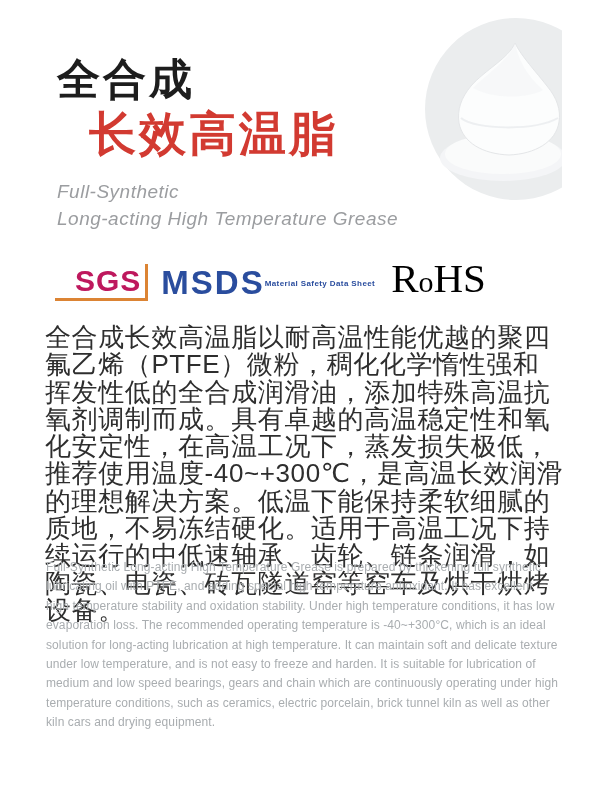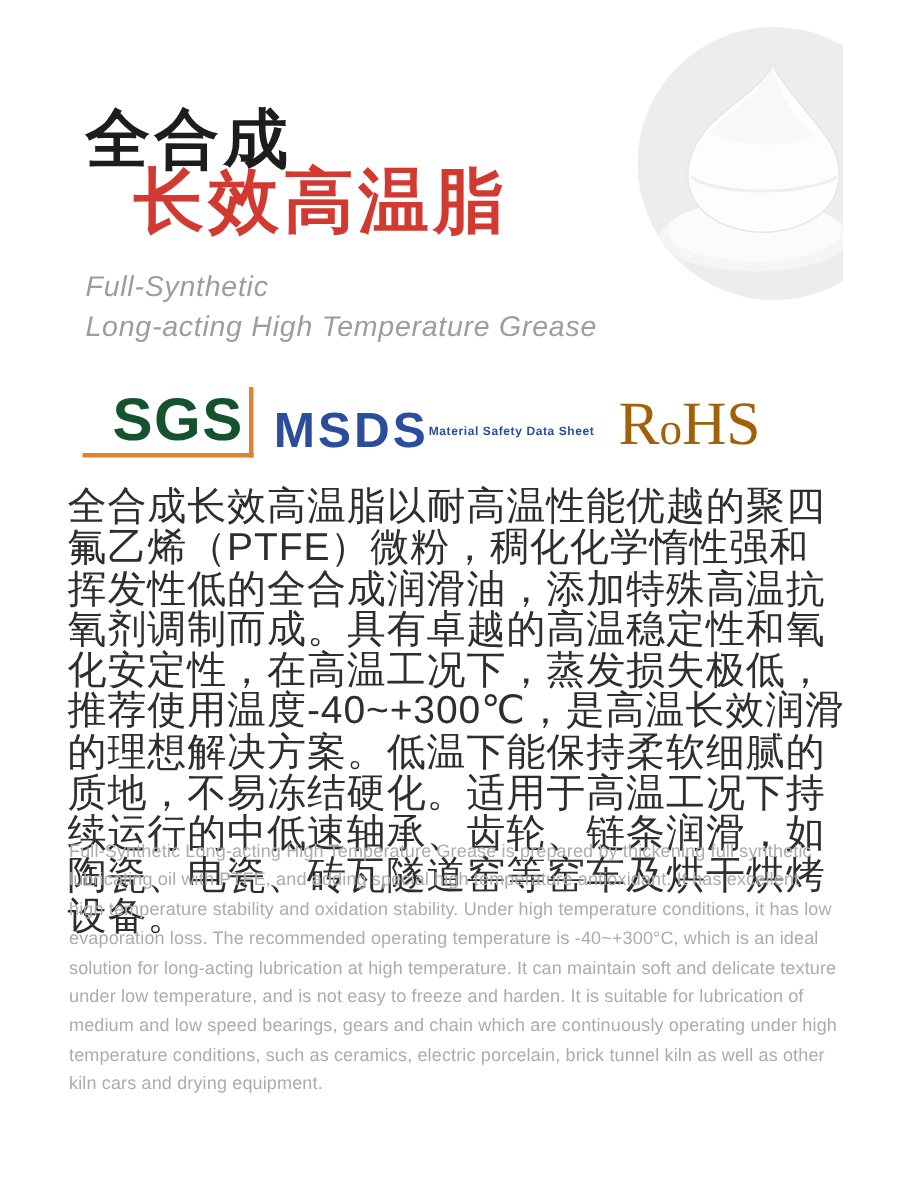--- a/index.html
+++ b/index.html
@@ -7,21 +7,21 @@
   .page {
     position:relative;
     width:600px; height:800px;
     background:#ffffff;
     overflow:hidden;
     font-family:"Liberation Sans","DejaVu Sans",sans-serif;
   }
 
   
   .title-zh {
-    position:absolute; left:57px; top:70px;
+    position:absolute; left:57px; top:56px;
     font-size:43px; font-weight:600; color:#1d1d1d;
     letter-spacing:3px; line-height:1.1;
   }
   .title-zh-accent {
     position:absolute; left:57px; top:108px;
     font-size:47px; font-weight:800; color:#d23a31;
     letter-spacing:3px; line-height:1.1;margin-left:32px;
   }
   .subtitle-en {
     position:absolute; left:57px; top:178px;
@@ -38,21 +38,21 @@
   
   .cert-row {
     position:absolute; left:55px; top:258px;
     display:flex; align-items:flex-end;
   }
   .sgs-logo {
     position:relative;
     padding:2px 8px 5px 20px;
   }
   .sgs-text {
-    font-size:40px; font-weight:bold; color:#14532d;
+    font-size:30px; font-weight:bold; color:#be185d;
     letter-spacing:1px; line-height:1;
     font-family:"Liberation Sans",sans-serif;
   }
   .sgs-hline {
     position:absolute; left:0; right:1px; bottom:0;
     height:3px; background:#dc8434;
   }
   .sgs-vline {
     position:absolute; right:1px; top:0; bottom:0;
     width:3px; background:#dc8434;
@@ -66,21 +66,21 @@
     font-size:33px; font-weight:bold; color:#2a4d9e;
     letter-spacing:2px; line-height:1;
   }
   .msds-sub {
     font-size:8px; font-weight:bold; color:#2a4d9e;
     letter-spacing:0.4px; margin-top:2px; white-space:nowrap;
   }
   .rohs-logo {
     margin-left:16px; padding-bottom:2px;
     font-family:"Liberation Serif","DejaVu Serif",serif;
-    color:#a16207; line-height:1; white-space:nowrap;
+    color:#000000; line-height:1; white-space:nowrap;
   }
   .rohs-big { font-size:41px; }
   .rohs-small { font-size:30px; }
 
   
   .desc-zh {
     position:absolute; left:45px; top:324px;
     width:520px;
     font-size:26px; line-height:27.3px;
     color:#2e2e2e; letter-spacing:0.6px;

